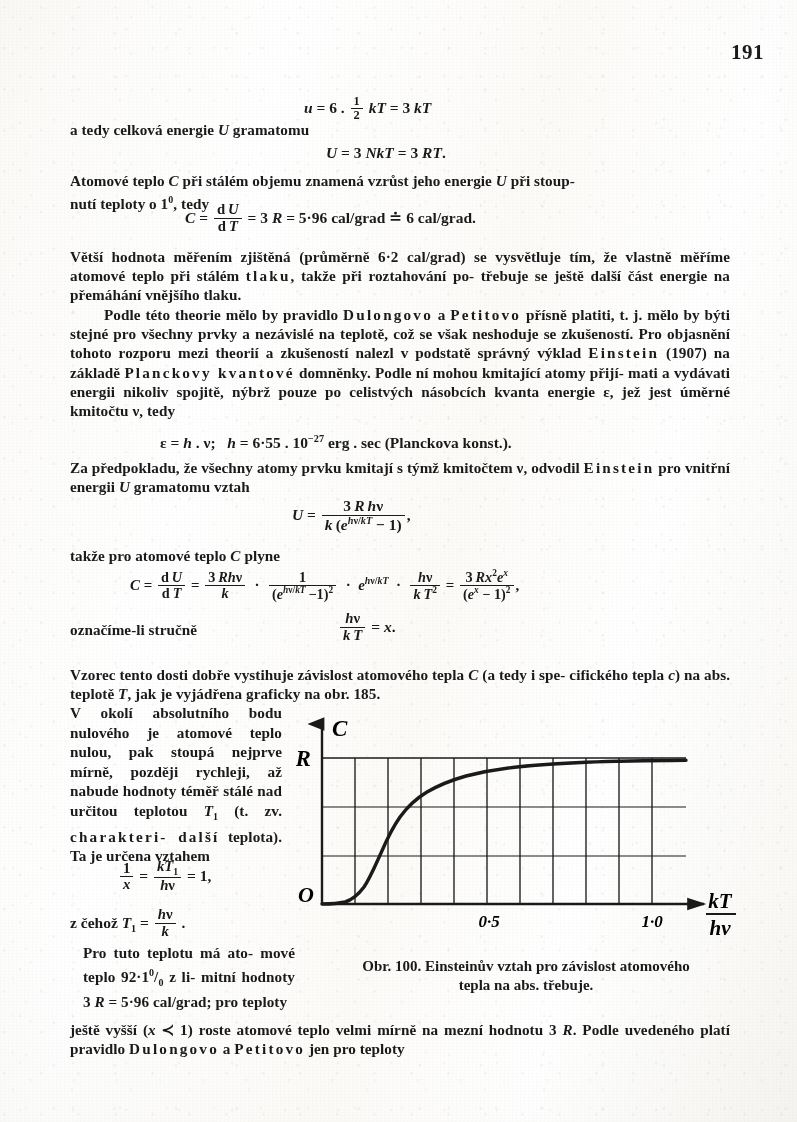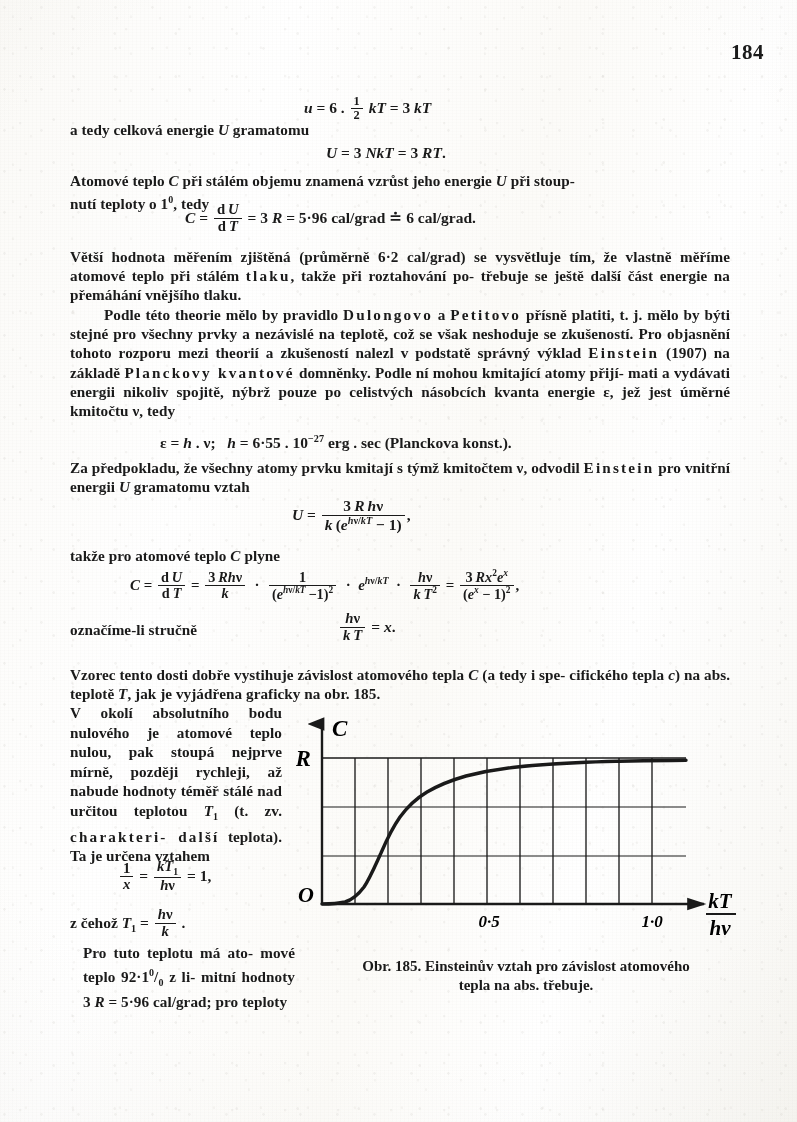--- a/index.html
+++ b/index.html
@@ -125,21 +125,21 @@
 </style>
 </head>
 <body>
 
 <div id="page"></div>
 <div id="grain"></div>
 <div id="vignette"></div>
 
 <div class="content">
 
-  <div class="pageno">184</div>
+  <div class="pageno">191</div>
 
   <div class="eq" style="left:304px; top:96px;">
     <i>u</i> = 6 . <span class="frac sfrac"><span class="num">1</span><span class="den">2</span></span> <i>kT</i> = 3 <i>kT</i>
   </div>
 
   <div class="para" style="left:70px; top:120px; width:660px;">
     a tedy celková energie <i>U</i> gramatomu
   </div>
 
   <div class="eq" style="left:310px; top:144px;margin-left:16px;">
@@ -245,20 +245,24 @@
     .
   </div>
 
   <div class="para" style="left:70px; top:943px; width:212px; line-height:19.6px;margin-left:13px;">
     Pro tuto teplotu má ato-
     mové teplo 92·1<sup class="x">0</sup>/<sub class="x">0</sub> z li-
     mitní hodnoty 3 <i>R</i> =
     5·96 cal/grad; pro teploty
   </div>
 
+  <div class="para" style="left:70px; top:1020px; width:660px;">
+    ještě vyšší (<i>x</i> ≺ 1) roste atomové teplo velmi mírně na mezní hodnotu 3 <i>R</i>.
+    Podle uvedeného platí pravidlo <span class="sp">Dulongovo</span> a <span class="sp">Petitovo</span> jen pro teploty
+  </div>
 
   <div id="figure">
     <svg width="470" height="240" viewBox="0 0 470 240">
       <defs>
         <marker id="arrowUp" markerWidth="8" markerHeight="8" refX="3" refY="6" orient="auto">
           <path d="M3,0 L0.2,7 L5.8,7 Z" fill="#1a1a1a"></path>
         </marker>
         <marker id="arrowRight" markerWidth="9" markerHeight="8" refX="7" refY="3" orient="auto">
           <path d="M8,3 L0,0.4 L0,5.6 Z" fill="#1a1a1a"></path>
         </marker>
@@ -311,17 +315,17 @@
 
       <g>
         <text class="axlab" x="424" y="202" font-size="21" text-anchor="middle">kT</text>
         <line x1="410" y1="208" x2="440" y2="208" stroke="#1a1a1a" stroke-width="2"></line>
         <text class="axlab" x="424" y="229" font-size="21" text-anchor="middle">hν</text>
       </g>
     </svg>
   </div>
 
   <div class="caption">
-    <span>Obr. 185. Einsteinův vztah pro závislost atomového</span><br>
+    <span>Obr. 100. Einsteinův vztah pro závislost atomového</span><br>
     <span>tepla na abs. třebuje.</span>
   </div>
 
 </div>
 
 </body></html>

